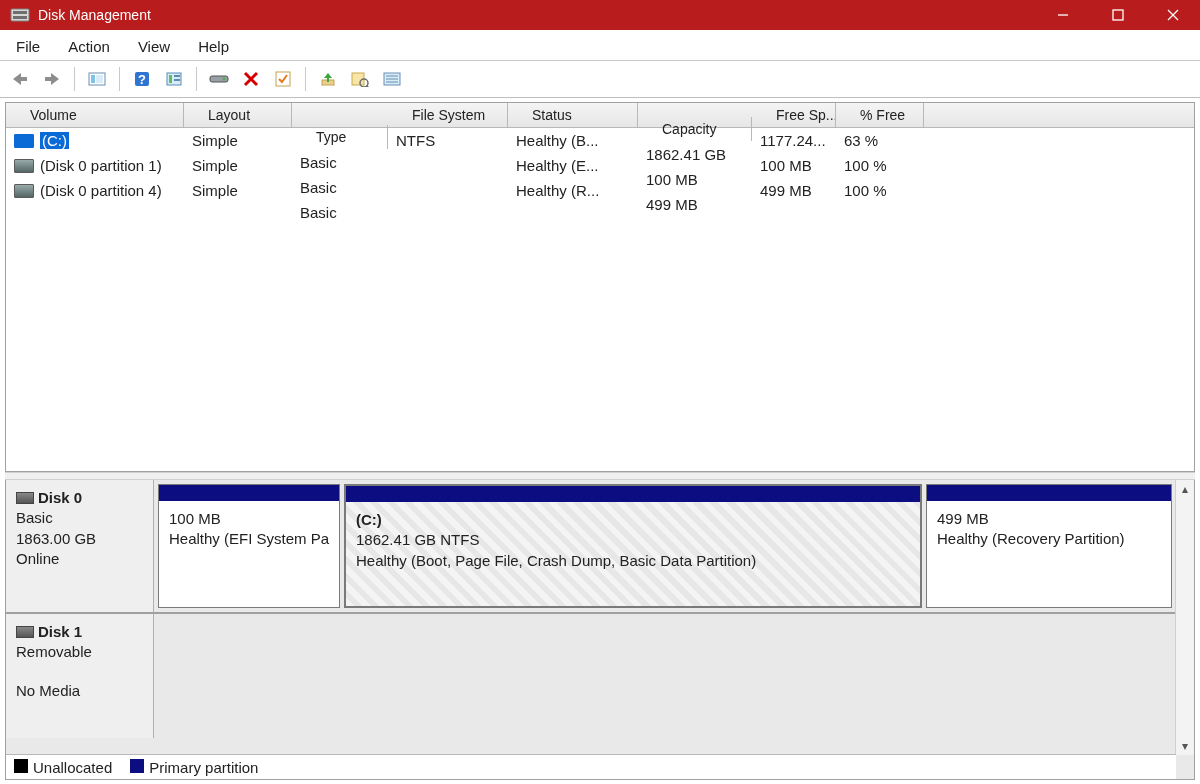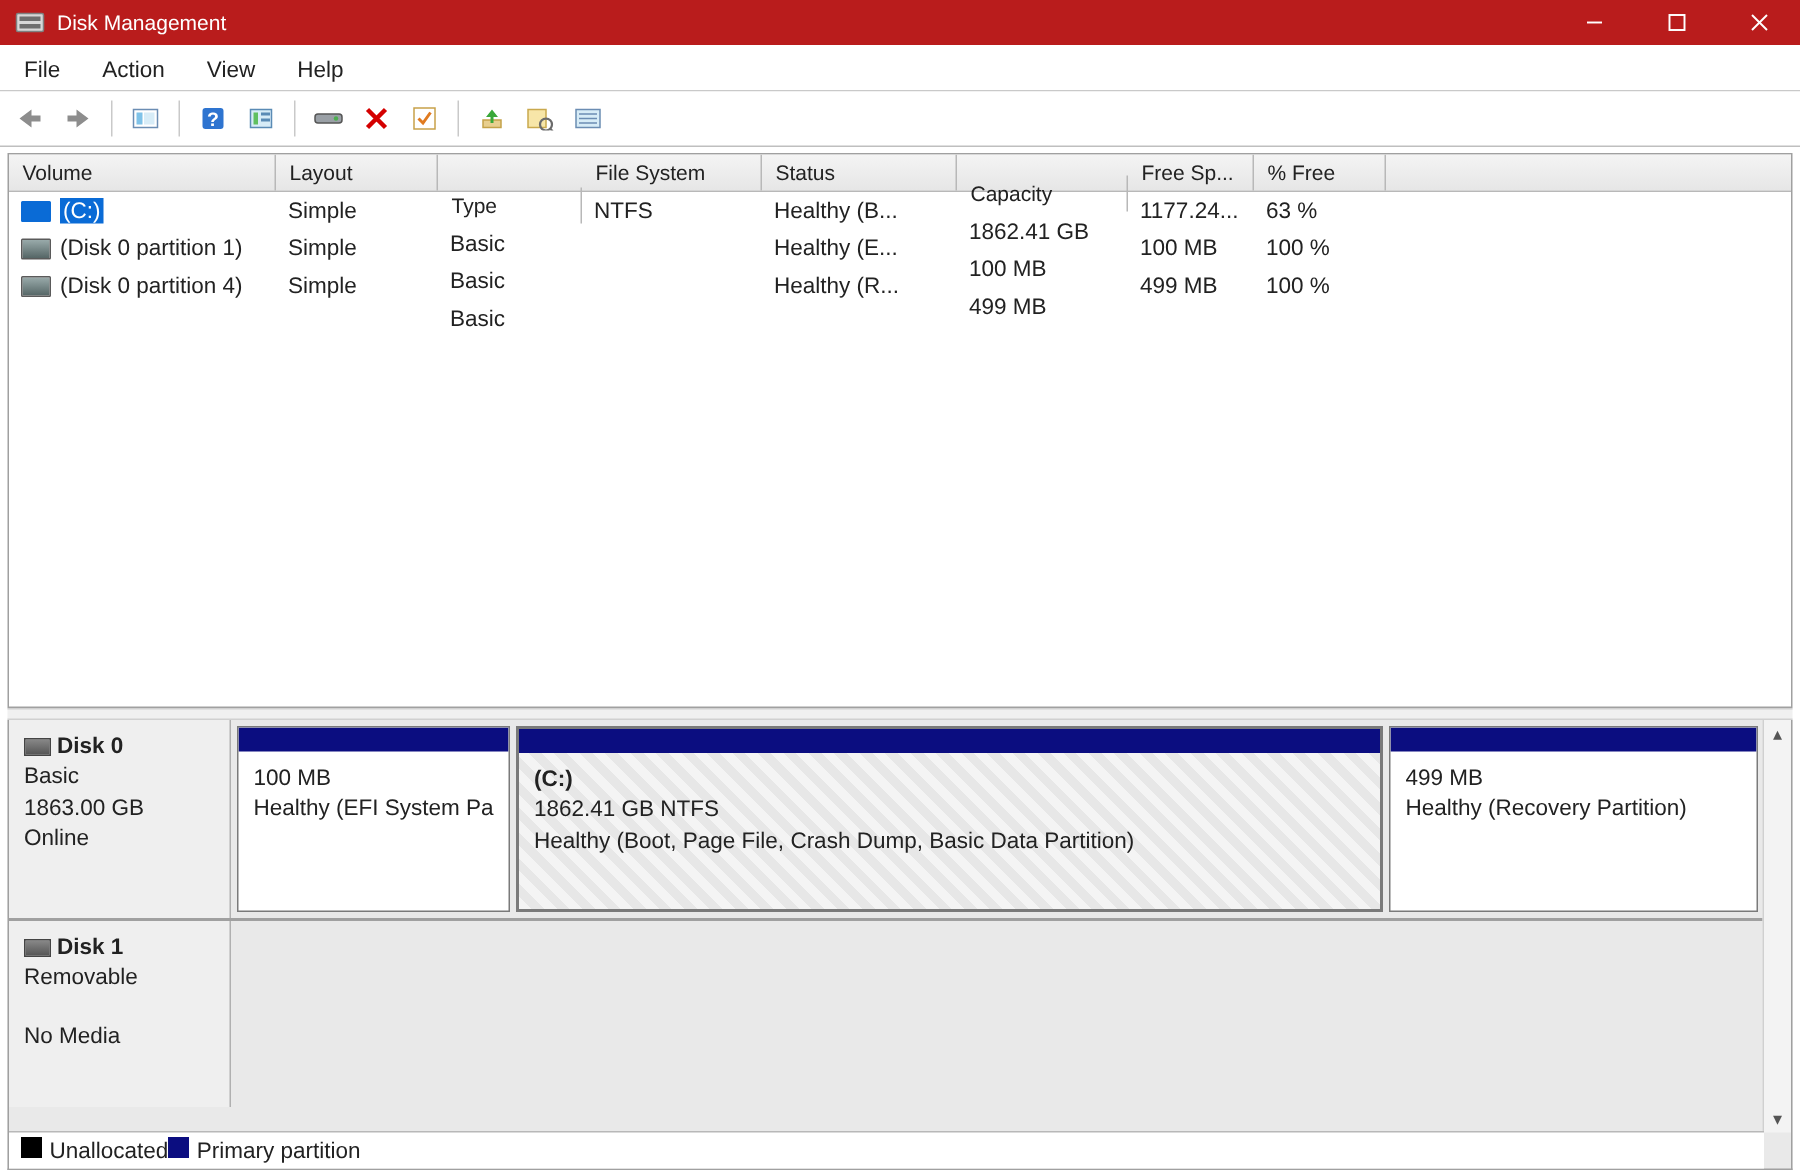--- a/index.html
+++ b/index.html
@@ -95,21 +95,21 @@
   .col-headers {
     display: flex;
     height: 24px;
     background: linear-gradient(#f4f4f4, #e6e6e6);
     border-bottom: 1px solid #b8b8b8;
     font-size: 14px;
     align-items: center;
   }
   .col-headers > div {
     border-right: 1px solid #b8b8b8;
-    padding: 2px 9px;
+    padding: 2px 24px;
     box-sizing: border-box;
     overflow: hidden;
     white-space: nowrap;
     text-overflow: ellipsis;
     height: 100%;
     display: flex;
     align-items: center;
   }
   .rows { }
   .row {
@@ -237,21 +237,21 @@
     display: flex; align-items: center; justify-content: center;
     color: #555;
     font-size: 12px;
   }
   .legend {
     position: absolute;
     bottom: 0; left: 0; right: 18px;
     height: 24px;
     display: flex;
     align-items: center;
-    gap: 0;
+    gap: 18px;
     background: #fff;
     border-top: 1px solid #b8b8b8;
     padding: 0 8px;
     font-size: 15px;
   }
   .swatch { width: 14px; height: 14px; display: inline-block; margin-right: 5px; }
   .sw-black { background: #000; }
   .sw-blue  { background: #0b0d80; }
 </style>
 </head>

